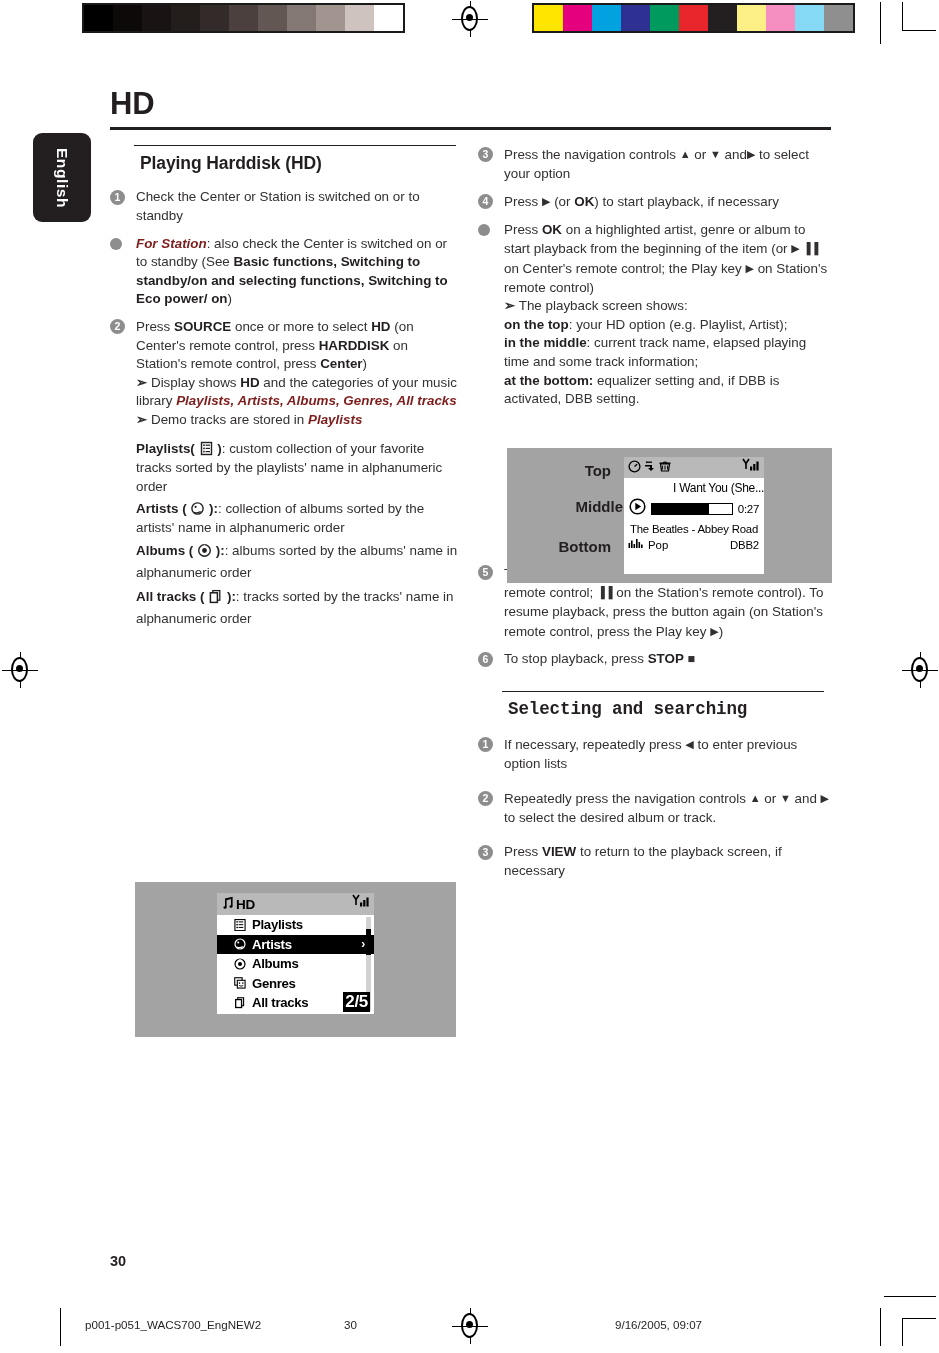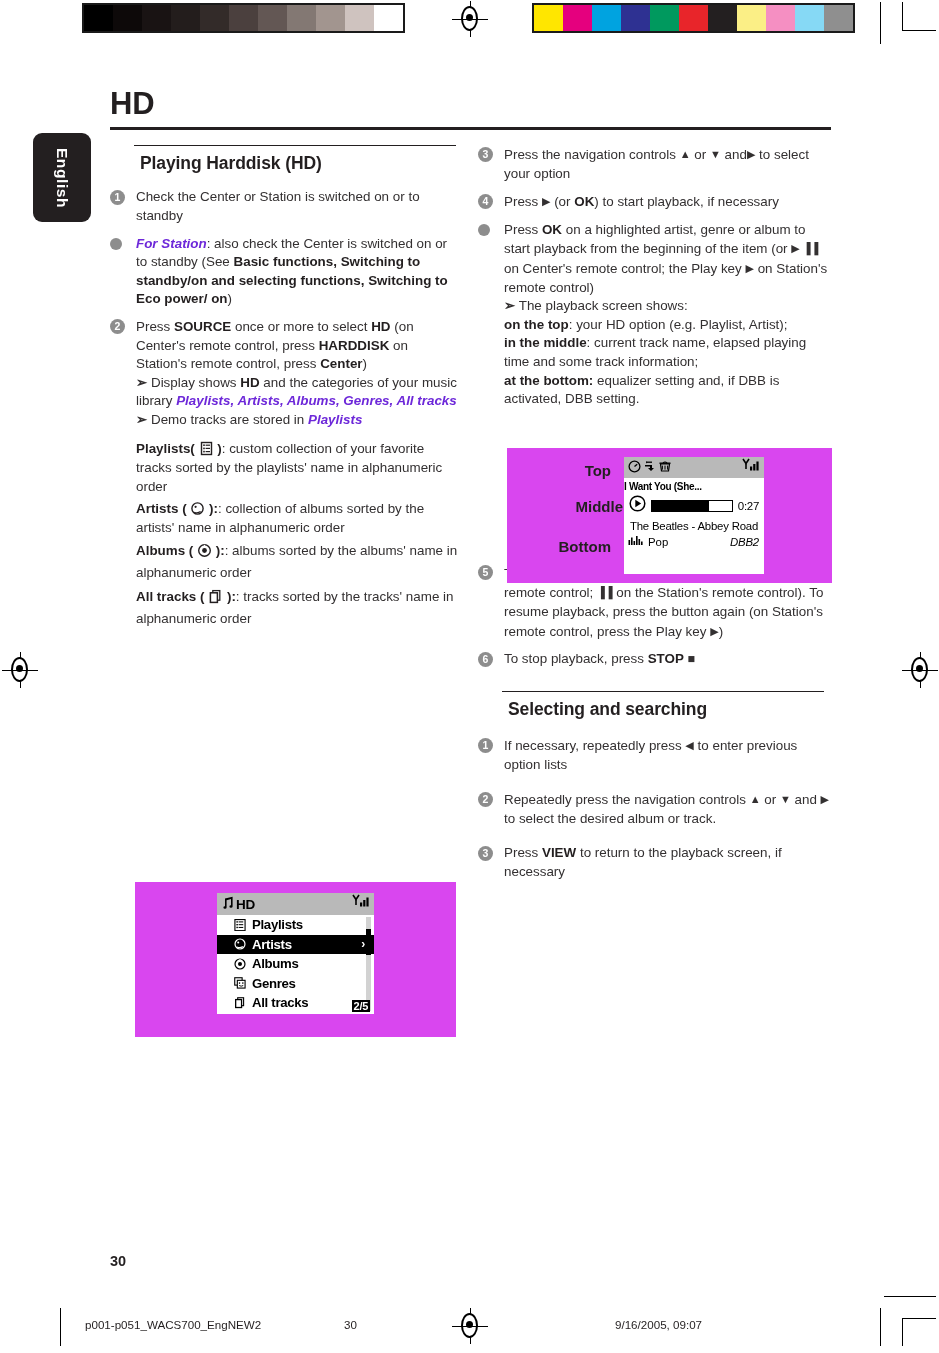--- a/index.html
+++ b/index.html
@@ -65,21 +65,21 @@
   #title-rule{position:absolute;left:110px;top:127px;width:721px;height:2.6px;background:#231f20;}
 
   
   #col-left{position:absolute;left:110px;top:145px;width:350px;}
   #col-right{position:absolute;left:478px;top:145px;width:355px;}
 
   .sec-head{position:relative;margin:0 0 11px 26px;}
   .sec-head .rule{height:1.4px;background:#231f20;width:322px;margin-left:-2px;}
   .sec-head .h{font-size:17.5px;font-weight:bold;padding:7px 0 3px 4px;letter-spacing:-0.1px;}
 
-  .sec-head2{position:relative;margin:0 0 2px 26px;}
+  .sec-head2{position:relative;margin:0 0 2px 26px;font-family:Liberation Mono, monospace;}
   .sec-head2 .rule{height:1.4px;background:#231f20;width:322px;margin-left:-2px;}
   .sec-head2 .h{font-size:17.5px;font-weight:bold;padding:7px 0 4px 4px;letter-spacing:-0.1px;}
   .subbar{
     background:#808080;color:#ffffff;font-weight:bold;font-size:13.6px;
     padding:4px 0 5px 8px;margin-left:-2px;width:314px;letter-spacing:-0.05px;
   }
 
   
   .para{position:relative;font-size:13.4px;line-height:18.6px;color:#333031;margin-bottom:9px;}
   .para.ind{padding-left:26px;}
@@ -88,68 +88,68 @@
     background:#8d8d8d;color:#ffffff;font-size:10.5px;font-weight:bold;
     text-align:center;line-height:15px;font-family:"Liberation Sans", sans-serif;
   }
   .dot{
     position:absolute;left:0;top:3.5px;width:12px;height:12px;border-radius:50%;
     background:#8d8d8d;
   }
   .para.intro{padding-left:26px;margin-bottom:11px;}
 
   b,strong{color:#231f20;font-weight:bold;}
-  .bi{font-weight:bold;font-style:italic;color:#6d28d9;}
+  .bi{font-weight:bold;font-style:italic;color:#7f1d1d;}
   .arw{font-weight:bold;}
 
   .glyph{font-size:12.5px;letter-spacing:0;}
   .nav{font-size:11px;vertical-align:1px;}
 
   
   .ic{display:inline-block;width:15px;height:15px;vertical-align:-3px;position:relative;}
   .ic svg{display:block;width:15px;height:15px;}
 
   .catline{font-size:13.4px;line-height:19.4px;color:#333031;margin-bottom:2px;padding-left:26px;}
   .catline.sp{line-height:22px;}
 
   
-  .figure{background:#d946ef;position:relative;}
+  .figure{background:#a3a3a3;position:relative;}
   #fig-menu{position:absolute;left:135px;top:882px;width:321px;height:155px;}
   #fig-play{position:absolute;left:507px;top:448px;width:325px;height:135px;}
 
   .lcd{background:#ffffff;position:absolute;box-sizing:border-box;}
   
   #lcd-menu{left:82px;top:11px;width:157px;height:121px;}
   #lcd-menu .hdr{height:22px;background:#b9b9b9;display:flex;align-items:center;
     padding:0 4px;box-sizing:border-box;}
   #lcd-menu .hdr .t{font-size:13.5px;font-weight:bold;color:#000;margin-left:3px;letter-spacing:-0.2px;}
   #lcd-menu .hdr .sig{margin-left:auto;}
   .mrow{display:flex;align-items:center;height:19.5px;padding-left:17px;font-size:13.2px;
     font-weight:bold;color:#000;letter-spacing:-0.3px;box-sizing:border-box;}
   .mrow .mi{width:15px;margin-right:3px;display:flex;align-items:center;}
   .mrow.sel{background:#000;color:#fff;}
   .mrow .chev{margin-left:auto;margin-right:9px;font-size:12px;font-weight:bold;}
   #lcd-menu .sbar{position:absolute;right:3px;top:24px;width:5px;height:94px;background:#d2d2d2;}
   #lcd-menu .sthumb{position:absolute;right:3px;top:36px;width:5px;height:26px;background:#000;}
   #lcd-menu .pageidx{position:absolute;right:4px;bottom:2px;background:#000;color:#fff;
-    font-size:11px;font-weight:bold;padding:0 2px;letter-spacing:-0.3px;}
+    font-size:17px;font-weight:bold;padding:0 2px;letter-spacing:-0.3px;}
 
   
   #lcd-play{left:117px;top:9px;width:140px;height:117px;}
   #lcd-play .hdr{height:21px;background:#b9b9b9;display:flex;align-items:center;padding:0 4px;box-sizing:border-box;}
   #lcd-play .hdr .sig{margin-left:auto;}
-  #lcd-play .track{text-align:left;font-size:10px;font-weight:bold;color:#000;
+  #lcd-play .track{text-align:right;font-size:12px;font-weight:normal;color:#000;
     padding-top:3px;letter-spacing:-0.3px;}
   #lcd-play .prow{display:flex;align-items:center;padding:3px 5px 0 5px;}
   #lcd-play .bar{flex:1;height:12px;border:1.6px solid #000;margin:0 5px;box-sizing:border-box;background:#fff;position:relative;}
   #lcd-play .bar i{position:absolute;left:0;top:0;bottom:0;background:#000;}
   #lcd-play .time{font-size:11.5px;color:#000;font-weight:normal;letter-spacing:-0.3px;}
   #lcd-play .album{text-align:center;font-size:11.4px;color:#000;padding-top:4px;letter-spacing:-0.2px;}
   #lcd-play .brow{display:flex;align-items:center;padding:3px 5px 0 4px;font-size:11.4px;color:#000;}
-  #lcd-play .brow .dbb{margin-left:auto;letter-spacing:-0.2px;font-style:italic;}
+  #lcd-play .brow .dbb{margin-left:auto;letter-spacing:-0.2px;}
 
   .figlabel{position:absolute;font-weight:bold;font-size:15px;color:#231f20;text-align:right;}
 
   
   #page-number{position:absolute;left:110px;top:1253px;font-size:14.5px;font-weight:bold;color:#231f20;}
   #foot-sep{position:absolute;left:884px;top:1296px;width:52px;height:1px;background:#000;}
   .footmeta{position:absolute;top:1318px;font-size:11.6px;color:#231f20;font-family:"Liberation Sans", sans-serif;}
   #foot-file{left:85px;}
   #foot-page{left:344px;}
   #foot-date{left:615px;}

